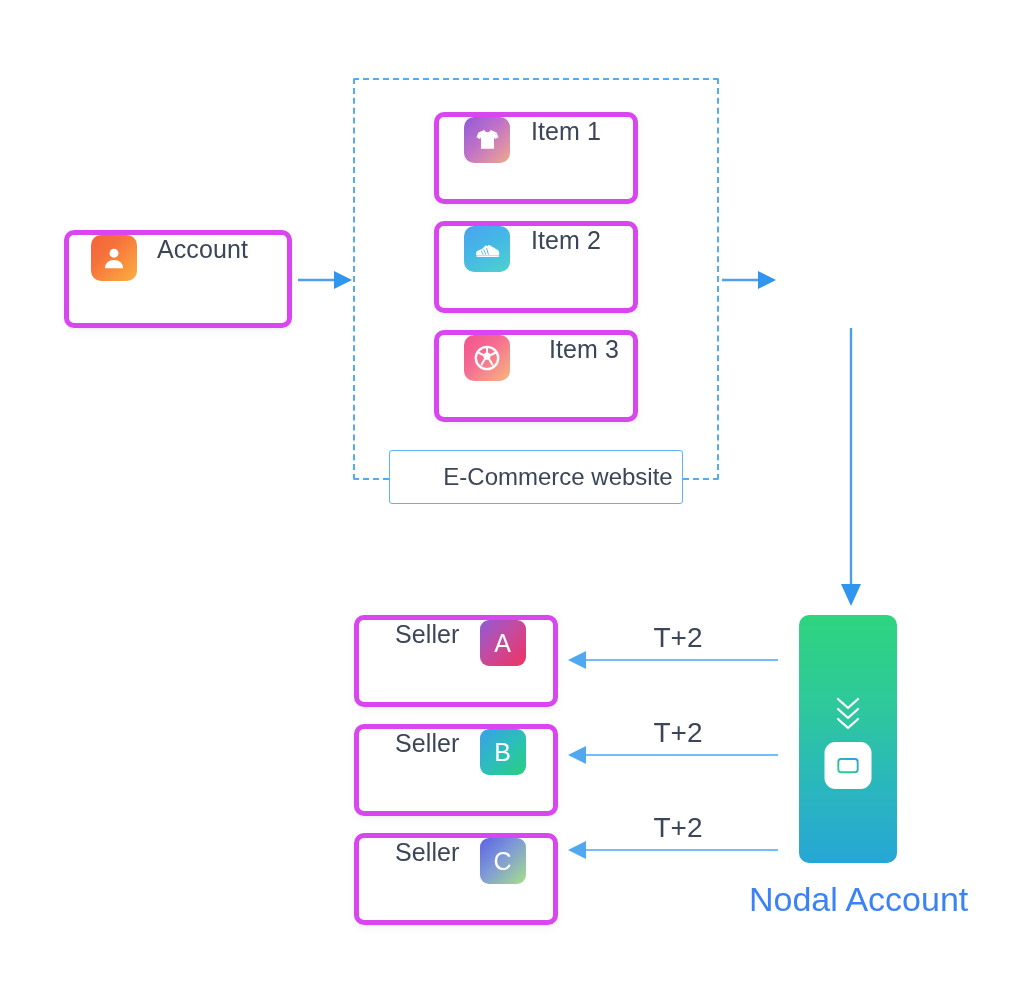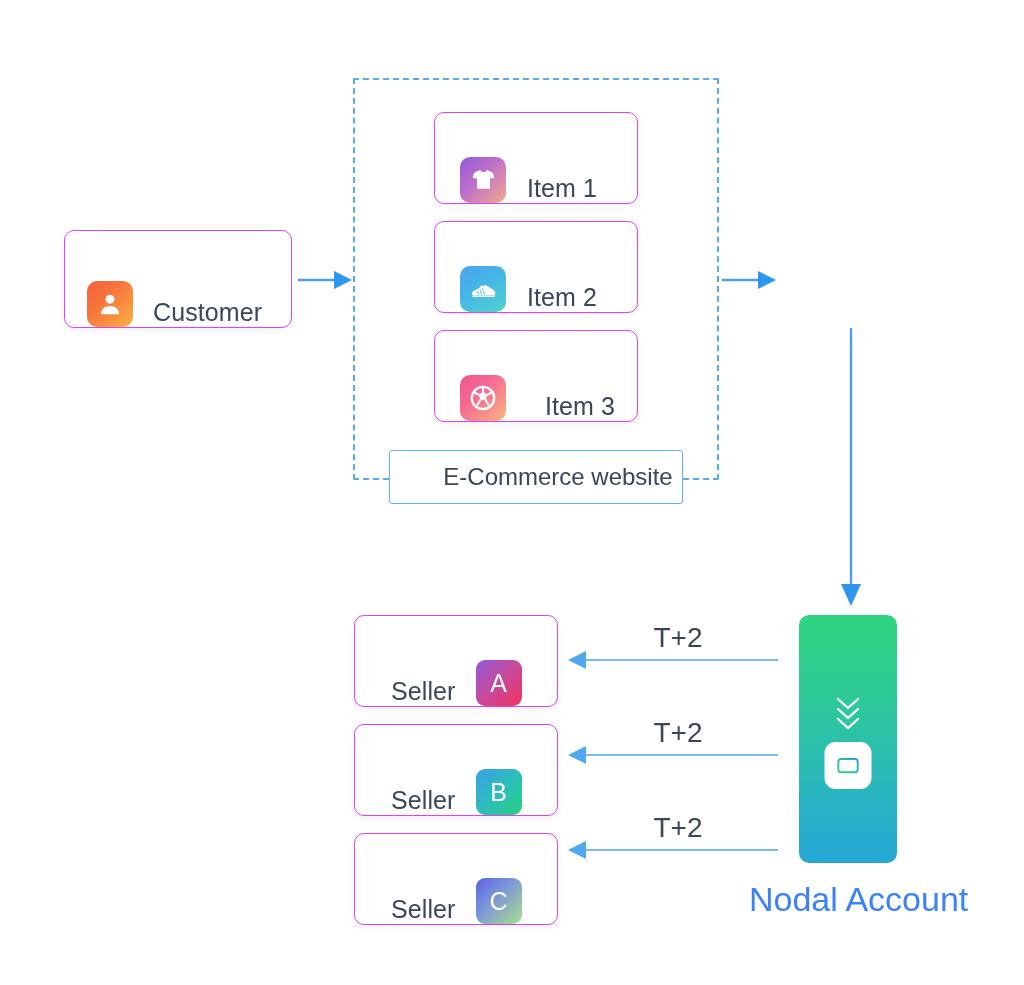--- a/index.html
+++ b/index.html
@@ -16,25 +16,25 @@
     width: 1024px;
     height: 985px;
     background: #ffffff;
     overflow: hidden;
   }
 
   
   .card {
     position: absolute;
     background: #ffffff;
-    border: 1px solid #d946ef;
+    border: 5px solid #d946ef;
     border-radius: 10px;
     box-shadow: 0 3px 9px rgba(60, 70, 100, 0.06), 0 1px 2px rgba(60,70,100,0.04);
     display: flex;
-    align-items: flex-end;
+    align-items: flex-start;
     box-sizing: border-box;
   }
   .card-label {
     color: #3b4658;
     font-size: 25px;
     letter-spacing: 0.1px;
     white-space: nowrap;
   }
 
   
@@ -146,21 +146,21 @@
 
 <div id="canvas">
 
   <div class="card" id="customer-card" style="left:64px; top:230px; width:228px; height:98px; padding-left:22px; gap:20px;">
     <div class="tile tile-customer">
       <svg width="26" height="26" viewBox="0 0 24 24" aria-hidden="true">
         <circle cx="12" cy="7.6" r="4.1" fill="#ffffff"></circle>
         <path d="M3.6 21.5c0-4.7 3.8-7.6 8.4-7.6s8.4 2.9 8.4 7.6z" fill="#ffffff"></path>
       </svg>
     </div>
-    <div class="card-label">Customer</div>
+    <div class="card-label">Account</div>
   </div>
 
   <svg class="conn" style="left:298px; top:262px; width:58px; height:36px;">
     <line x1="0" y1="18" x2="38" y2="18" stroke="#4c9fe8" stroke-width="2.4"></line>
     <polygon points="36,9 54,18 36,27" fill="#2f95ed"></polygon>
   </svg>
 
   <div id="ecom-box" style="left:353px; top:78px; width:366px; height:402px;"></div>
 
   <div class="card" style="left:434px; top:112px; width:204px; height:92px; padding-left:25px; gap:21px;">

